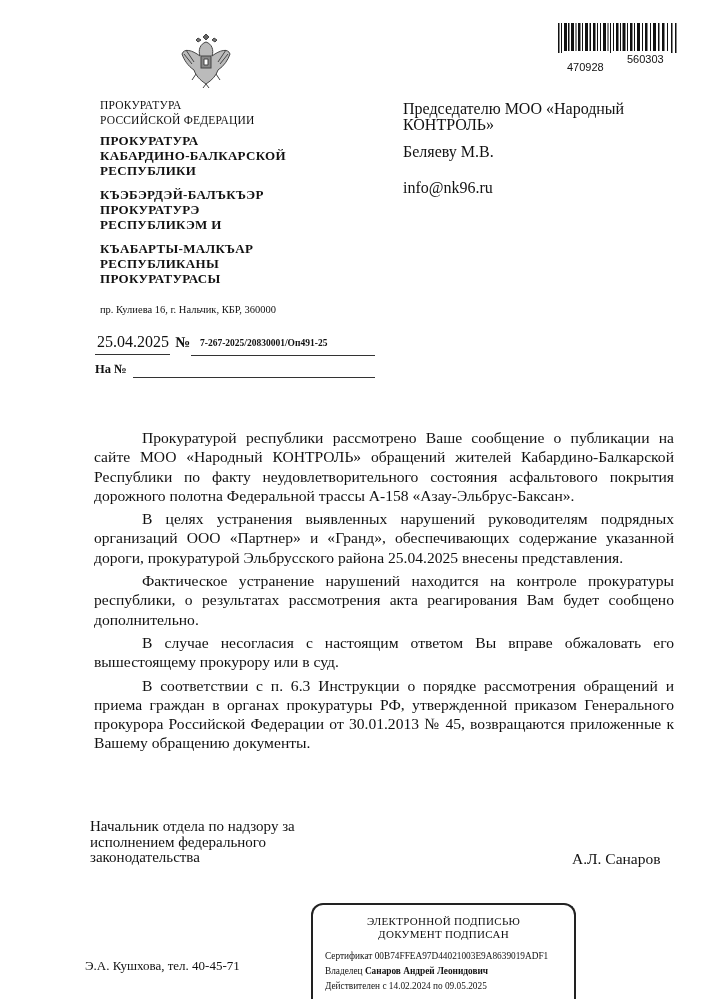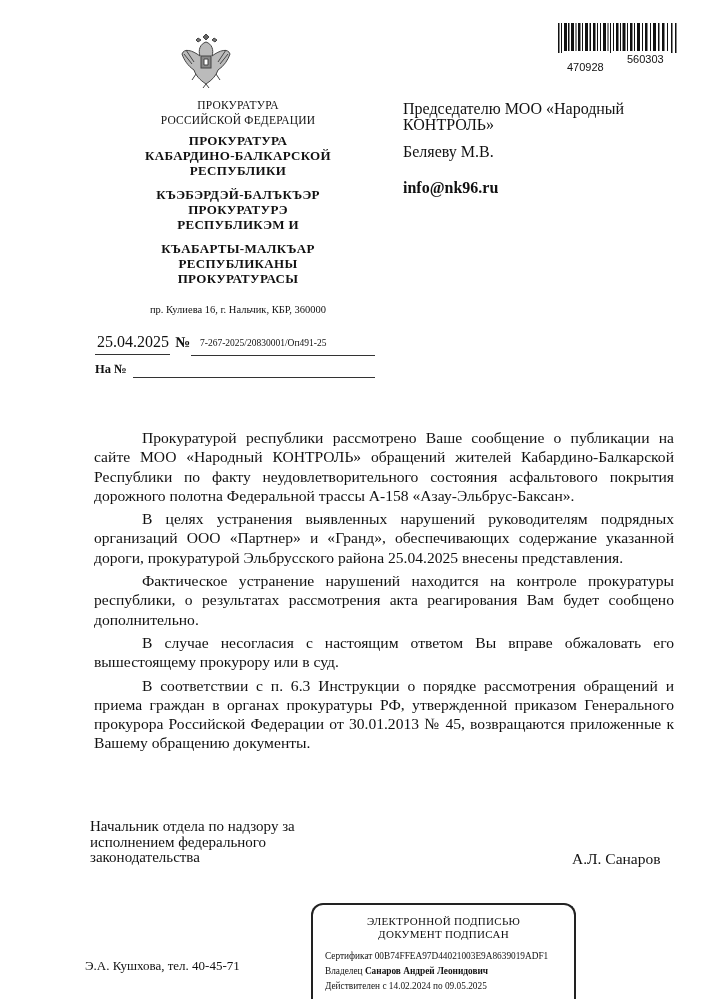--- a/index.html
+++ b/index.html
@@ -5,37 +5,37 @@
   html, body { margin: 0; padding: 0; background: #ffffff; }
   body {
     width: 712px; height: 999px; position: relative; overflow: hidden;
     font-family: "Liberation Serif", "DejaVu Serif", serif; color: #111;
   }
   .abs { position: absolute; }
 
   
   .emblem { left: 178px; top: 30px; width: 56px; height: 60px; }
 
-  .hdr-block { left: 108px; width: 260px; text-align: center; line-height: 15px; }
+  .hdr-block { left: 100px; width: 260px; line-height: 15px; }
   .hdr-small { font-size: 11.5px; letter-spacing: 0.2px; }
   .hdr-bold { font-size: 13px; font-weight: bold; letter-spacing: 0.3px; }
   .addr { font-size: 10.5px; }
 
   
   .barcode { left: 558px; top: 23px; width: 120px; height: 30px; }
   .barcode-num { font-family: "Liberation Sans", sans-serif; font-size: 11px; top: 53px; }
 
   
   .recipient { left: 403px; font-size: 16px; line-height: 16px; }
 
   
   .date-val { left: 97px; top: 333px; font-size: 16px; }
   .line { height: 1px; background: #333; }
   .no-sign { left: 175px; top: 334px; font-size: 15px; font-weight: bold; }
-  .reg-num { left: 200px; top: 338px; font-size: 9.5px; }
+  .reg-num { left: 200px; top: 338px; font-size: 9.5px; font-weight: bold; }
   .na-no { left: 95px; top: 362px; font-size: 12.5px; font-weight: bold; }
 
   
   .body-text {
     left: 90px; top: 424px; width: 588px; font-size: 15.6px; line-height: 19.3px;
     text-align: justify;
   }
   .body-text p { margin: 4px; text-indent: 48px; }
 
   .signer-title { left: 90px; top: 819px; font-size: 15px; line-height: 15.5px; }
@@ -133,21 +133,21 @@
   </g>
 </svg>
 <div class="abs barcode-num" style="left:567px;margin-top:8px;">470928</div>
 <div class="abs barcode-num" style="left:627px;">560303</div>
 
 <div class="abs recipient" style="top:101px;">
   <div>Председателю МОО «Народный</div>
   <div>КОНТРОЛЬ»</div>
 </div>
 <div class="abs recipient" style="top:144px;">Беляеву М.В.</div>
-<div class="abs recipient" style="top:180px;font-weight:bold;">info@nk96.ru</div>
+<div class="abs recipient" style="top:180px;">info@nk96.ru</div>
 
 <div class="abs date-val">25.04.2025</div>
 <div class="abs line" style="left:95px; top:354px; width:75px;"></div>
 <div class="abs no-sign">№</div>
 <div class="abs reg-num">7-267-2025/20830001/Оп491-25</div>
 <div class="abs line" style="left:191px; top:355px; width:184px;"></div>
 <div class="abs na-no">На №</div>
 <div class="abs line" style="left:133px; top:377px; width:242px;"></div>
 
 <div class="abs body-text">

